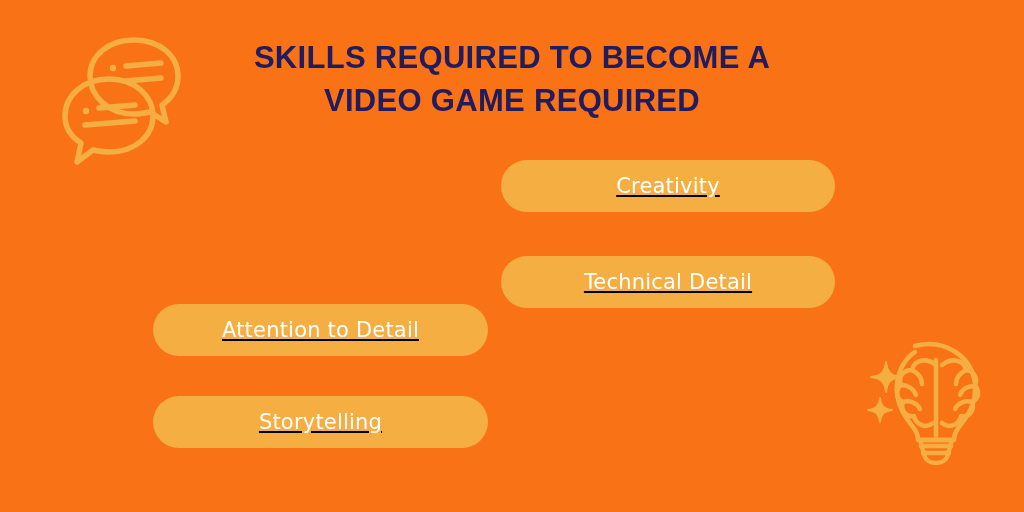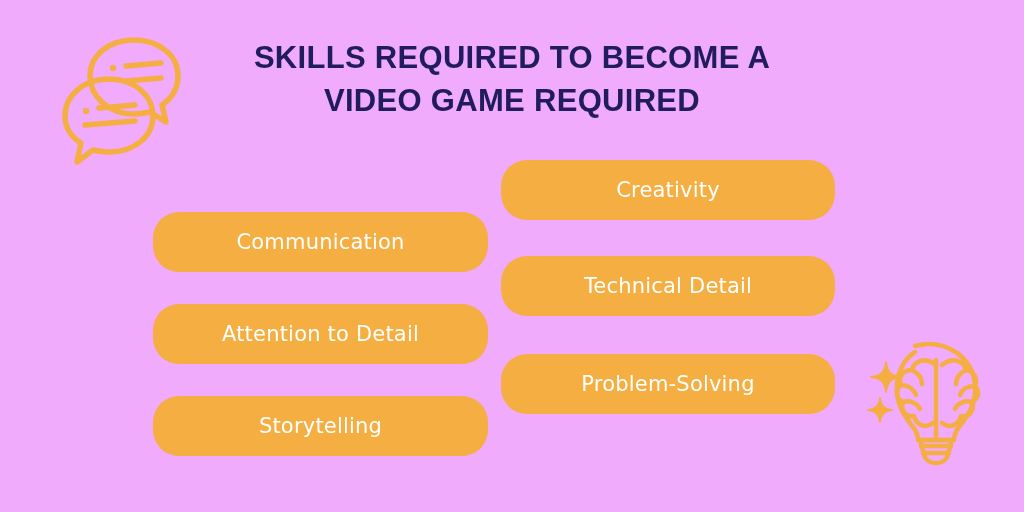--- a/index.html
+++ b/index.html
@@ -11,21 +11,21 @@
     height: 512px;
     overflow: hidden;
     background: #f2efa8;
     font-family: "DejaVu Sans", sans-serif;
   }
 
   .canvas {
     position: relative;
     width: 1024px;
     height: 512px;
-    background: #f0abfc;
+    background: #f97316;
   }
 
   
   .title {
     position: absolute;
     left: 180px;
     top: 36px;
     width: 664px;
     text-align: center;
     color: #211c5e;
@@ -36,28 +36,29 @@
     letter-spacing: 0.3px;
   }
   .title-line {
     display: block;
     white-space: nowrap;
   }
 
   
   .pill {
     position: absolute;
-    height: 60px;
+    height: 52px;
     border-radius: 26px;
     background: #f5ae42;
     display: flex;
     align-items: center;
     justify-content: center;
     box-sizing: border-box;
     padding: 17px 16px;
+    text-decoration: underline;
   }
   .pill-label {
     color: #ffffff;
     font-family: "DejaVu Sans", sans-serif;
     font-size: 21px;
     font-weight: 500;
     letter-spacing: 0.2px;
     white-space: nowrap;
   }
 
@@ -120,27 +121,21 @@
     <span class="title-line">SKILLS REQUIRED TO BECOME A</span>
     <span class="title-line">VIDEO GAME REQUIRED</span>
   </div>
 
   <div class="pill pill-right pr-1">
     <span class="pill-label">Creativity</span>
   </div>
   <div class="pill pill-right pr-2">
     <span class="pill-label">Technical Detail</span>
   </div>
-  <div class="pill pill-right pr-3">
-    <span class="pill-label">Problem-Solving</span>
-  </div>
 
-  <div class="pill pill-left pl-1">
-    <span class="pill-label">Communication</span>
-  </div>
   <div class="pill pill-left pl-3">
     <span class="pill-label">Storytelling</span>
   </div>
   <div class="pill pill-left pl-2">
     <span class="pill-label">Attention to Detail</span>
   </div>
 
   <div class="icon-bulb">
     <svg viewBox="0 0 136 136" width="136" height="136" fill="none" stroke="#f5ae42" stroke-width="4.5" stroke-linecap="round" stroke-linejoin="round">
 

